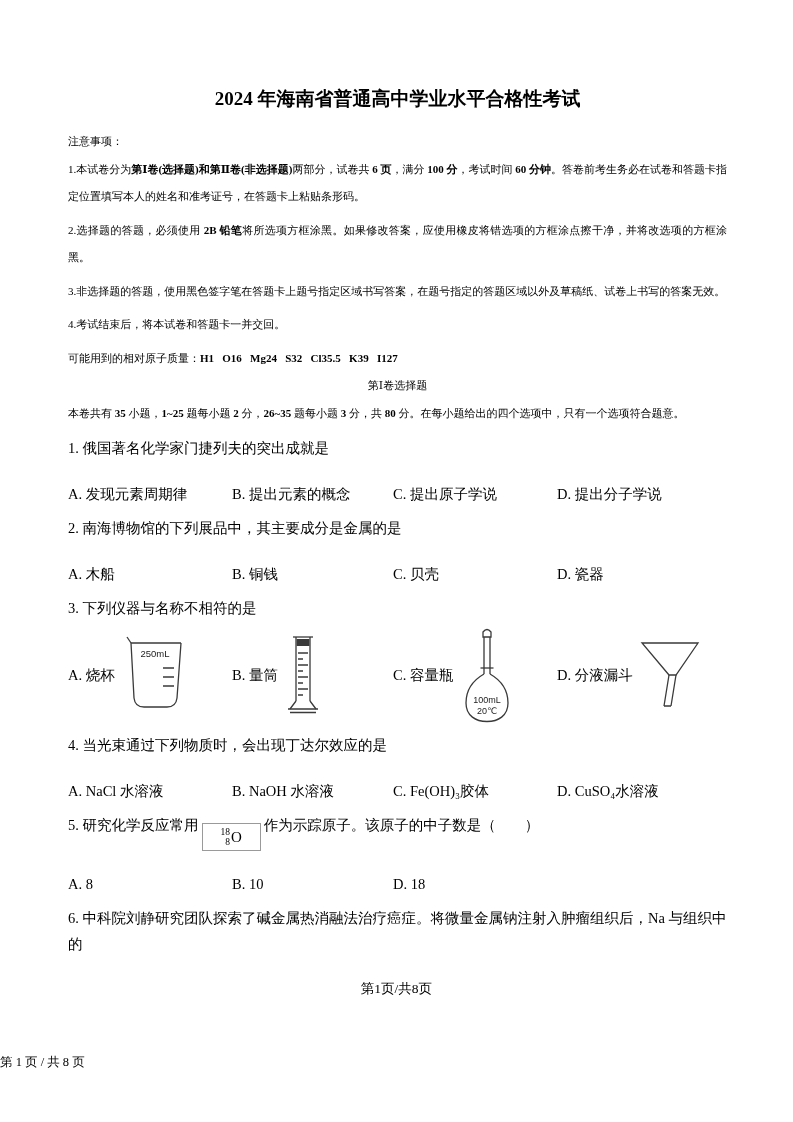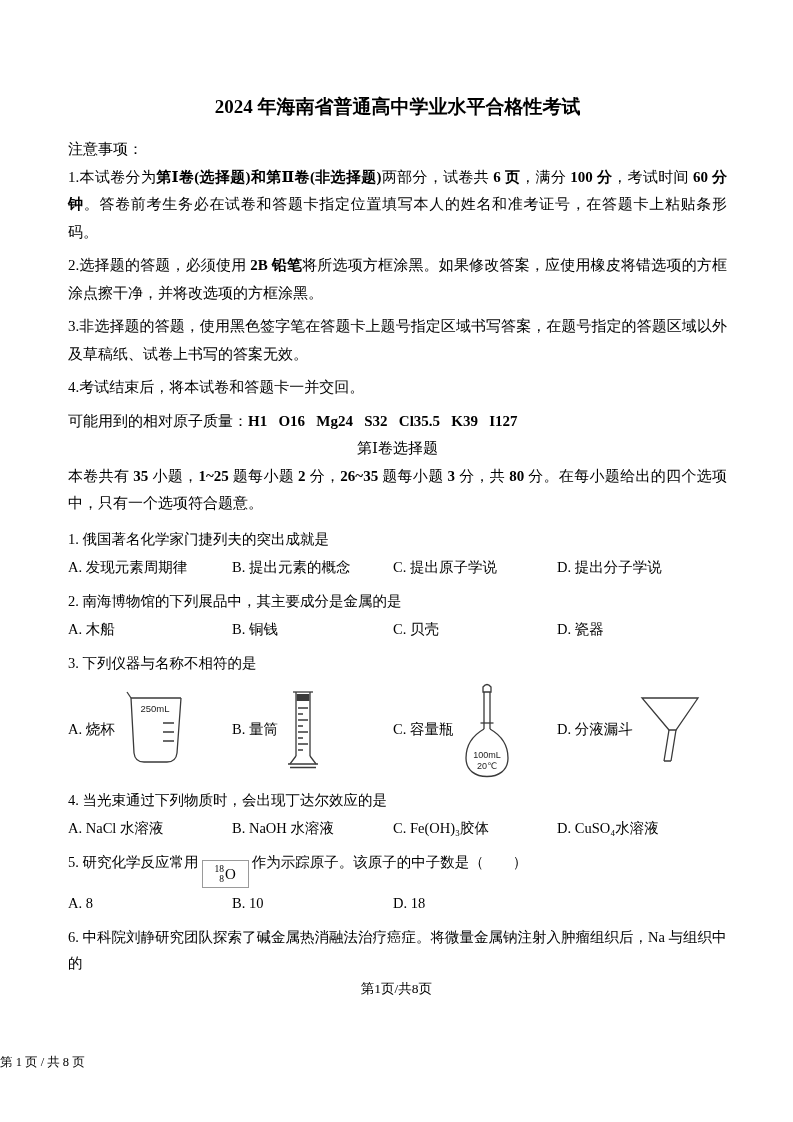--- a/index.html
+++ b/index.html
@@ -2,36 +2,36 @@
 <html><head>
 <meta charset="utf-8">
 <style>
   html,body{margin:0;padding:0}
   body{
     width:793px;height:1122px;background:#ffffff;color:#000;
     font-family:"Liberation Serif","DejaVu Serif",serif;
     position:relative;overflow:hidden;
   }
   .content{box-sizing:border-box;padding:86px 66px 0 68px}
-  .title{margin:8px;text-align:center;font-size:19px;font-weight:bold;line-height:26px}
+  .title{margin:0;text-align:center;font-size:19px;font-weight:bold;line-height:26px}
   .subtitle{margin:15px 0 0;text-align:center;font-size:18px;font-weight:bold;line-height:24px}
-  .para{margin:0;font-size:15px;line-height:27.5px;text-align:justify;white-space:pre-wrap}
+  .para{margin:0;font-size:11px;line-height:27.5px;text-align:justify;white-space:pre-wrap}
   .mt18{margin-top:16px}
   .mt8{margin-top:6px}
   .center{text-align:center}
   b,.b{font-weight:bold}
   .stem{margin:8px 0 0;font-size:14.5px;line-height:26px;white-space:pre-wrap}
-  .options{display:grid;grid-template-columns:164px 161px 164px 1fr;margin-top:2px;font-size:14.5px;line-height:26px}
+  .options{display:grid;grid-template-columns:164px 161px 164px 1fr;margin-top:20px;font-size:14.5px;line-height:26px}
   .apparatus{display:grid;grid-template-columns:164px 161px 164px 1fr;margin-top:5px;align-items:center}
   .app-cell{display:flex;align-items:center;gap:5px;font-size:14.5px}
   svg{display:block}
   svg path,svg line{stroke:#3a3a3a;stroke-width:1.3;fill:none}
   svg rect.fill{fill:#3a3a3a;stroke:none}
   svg text{stroke:none;fill:#222;font-family:"Liberation Sans","DejaVu Sans",sans-serif}
-  .isotope{display:inline-flex;align-items:center;border:1px solid #9a9a9a;padding:0 12px;margin:0 3px;vertical-align:-5px;background:#fff}
+  .isotope{display:inline-flex;align-items:center;border:1px solid #9a9a9a;padding:0 18px;margin:0 3px;vertical-align:-5px;background:#fff}
   .iso-nums{display:inline-flex;flex-direction:column;align-items:flex-end;font-size:9.5px;line-height:10px}
   .iso-symbol{font-size:15px;margin-left:1px}
   .footer1{position:absolute;left:0;right:0;top:980px;text-align:center;font-size:13.5px}
   .footer2{position:absolute;left:0;right:0;top:1054px;text-align:left;font-size:12.5px}
 </style>
 </head>
 <body>
 
 <div class="content">
 

